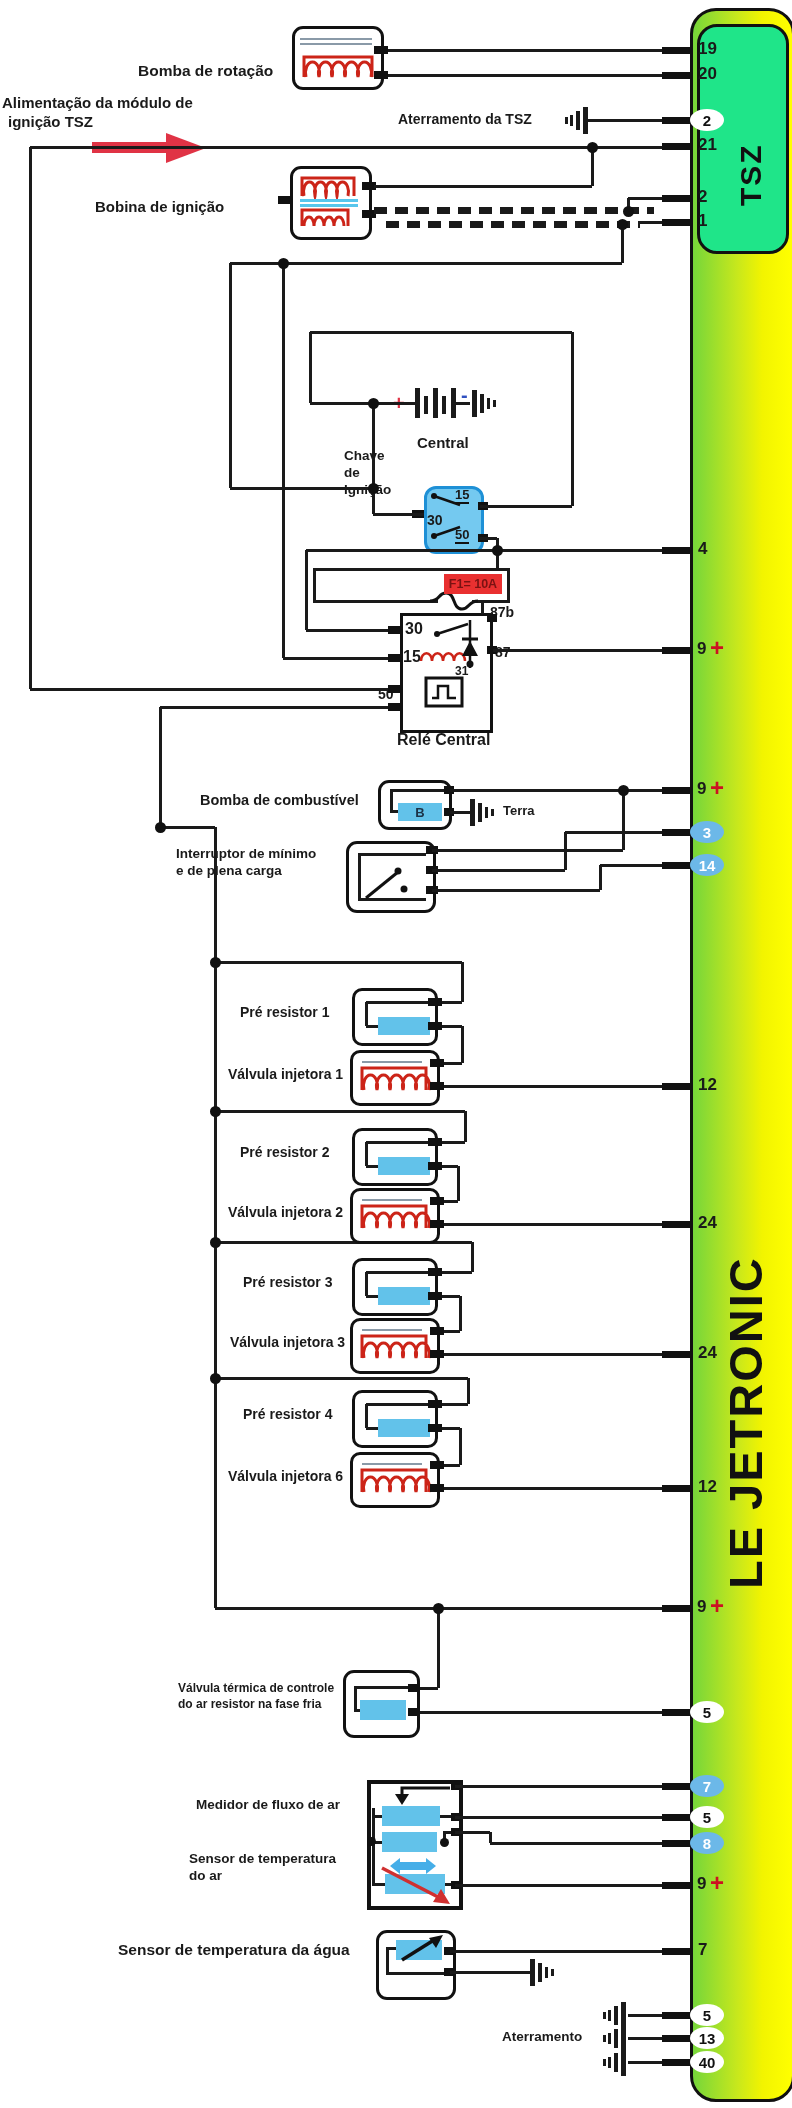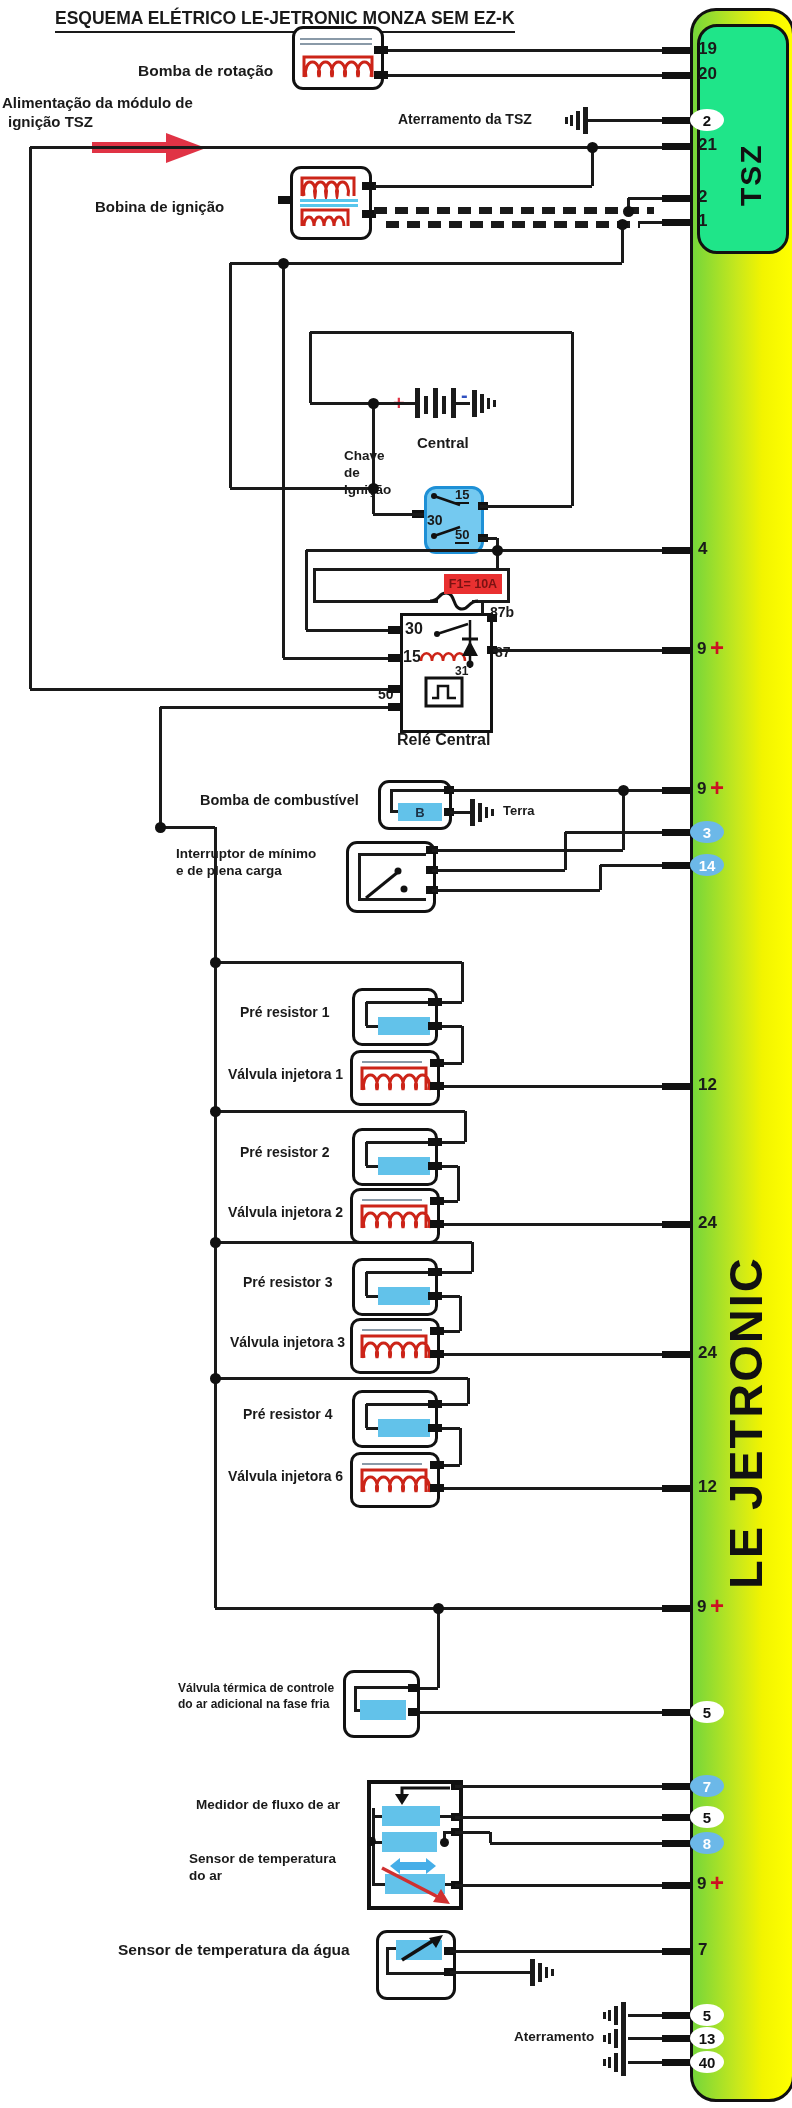--- a/index.html
+++ b/index.html
@@ -23,21 +23,20 @@
 
 <div id="canvas">
 
   <div style="position:absolute;left:690px;top:8px;width:99px;height:2088px;border:3px solid #111;border-radius:26px;
               background:linear-gradient(90deg,#76d63a 0%,#c8e81c 45%,#f2f400 70%,#ffff00 100%);"></div>
   <div class="vtext" style="left:718px;top:1064px;height:525px;font-size:47px;letter-spacing:2px;">LE JETRONIC</div>
 
   <div style="position:absolute;left:697px;top:24px;width:86px;height:224px;border:3px solid #111;border-radius:20px;background:#1fe589;"></div>
   <div class="vtext" style="left:734px;top:66px;height:140px;font-size:30px;letter-spacing:2px;">TSZ</div>
 
-  <div class="lbl" style="left:55px;top:8px;font-size:17.5px;border-bottom:2.5px solid #1a1a1a;padding-bottom:2px;">ESQUEMA ELÉTRICO LE-JETRONIC MONZA SEM EZ-K</div>
 
   <div class="comp" style="left:292px;top:26px;width:86px;height:58px;"></div>
   <div class="wire" style="left:300px;top:38px;width:72px;height:2px;background:#8a9aa8;"></div>
   <div class="wire" style="left:300px;top:43px;width:72px;height:2px;background:#8a9aa8;"></div>
   <svg style="left:300px;top:46px;" width="76" height="34">
     <path d="M4 31 V11 H72 V31 M6 31 A7 11 0 1 1 19 31 A7 11 0 1 1 32 31 A7 11 0 1 1 45 31 A7 11 0 1 1 58 31 A7 11 0 1 1 71 31" fill="none" stroke="#cc2418" stroke-width="3"></path>
   </svg>
   <div class="tab" style="left:374px;top:46px;width:14px;height:8px;"></div>
   <div class="tab" style="left:374px;top:71px;width:14px;height:8px;"></div>
 
@@ -231,26 +230,26 @@
   <div class="lbl" style="left:176px;top:863px;font-size:13.5px;">e de plena carga</div>
   <div class="lbl" style="left:240px;top:1004px;font-size:14px;">Pré resistor 1</div>
   <div class="lbl" style="left:228px;top:1066px;font-size:14px;">Válvula injetora 1</div>
   <div class="lbl" style="left:240px;top:1144px;font-size:14px;">Pré resistor 2</div>
   <div class="lbl" style="left:228px;top:1204px;font-size:14px;">Válvula injetora 2</div>
   <div class="lbl" style="left:243px;top:1274px;font-size:14px;">Pré resistor 3</div>
   <div class="lbl" style="left:230px;top:1334px;font-size:14px;">Válvula injetora 3</div>
   <div class="lbl" style="left:243px;top:1406px;font-size:14px;">Pré resistor 4</div>
   <div class="lbl" style="left:228px;top:1468px;font-size:14px;">Válvula injetora 6</div>
   <div class="lbl" style="left:178px;top:1681px;font-size:12px;">Válvula térmica de controle</div>
-  <div class="lbl" style="left:178px;top:1697px;font-size:12px;">do ar adicional na fase fria</div>
+  <div class="lbl" style="left:178px;top:1697px;font-size:12px;">do ar resistor na fase fria</div>
   <div class="lbl" style="left:196px;top:1797px;font-size:13.5px;">Medidor de fluxo de ar</div>
   <div class="lbl" style="left:189px;top:1851px;font-size:13.5px;">Sensor de temperatura</div>
   <div class="lbl" style="left:189px;top:1868px;font-size:13.5px;">do ar</div>
   <div class="lbl" style="left:118px;top:1941px;font-size:15.5px;">Sensor de temperatura da água</div>
-  <div class="lbl" style="left:502px;top:2029px;font-size:13.5px;margin-left:12px;">Aterramento</div>
+  <div class="lbl" style="left:502px;top:2029px;font-size:13.5px;">Aterramento</div>
 
 <div class="wire" style="left: 388px; top: 48.5px; width: 274px; height: 3px;"></div>
     <div class="wire" style="left: 388px; top: 73.5px; width: 274px; height: 3px;"></div>
     <div class="wire" style="left: 588px; top: 118.5px; width: 74px; height: 3px;"></div>
     <div class="wire" style="left: 30px; top: 145.5px; width: 632px; height: 3px;"></div>
     <div class="wire" style="left: 374px; top: 184.5px; width: 218px; height: 3px;"></div>
     <div class="wire" style="left: 628px; top: 196.5px; width: 34px; height: 3px;"></div>
     <div class="wire" style="left: 640px; top: 220.5px; width: 22px; height: 3px;"></div>
     <div class="wire" style="left: 230px; top: 261.5px; width: 392px; height: 3px;"></div>
     <div class="wire" style="left: 310px; top: 330.5px; width: 262px; height: 3px;"></div>

